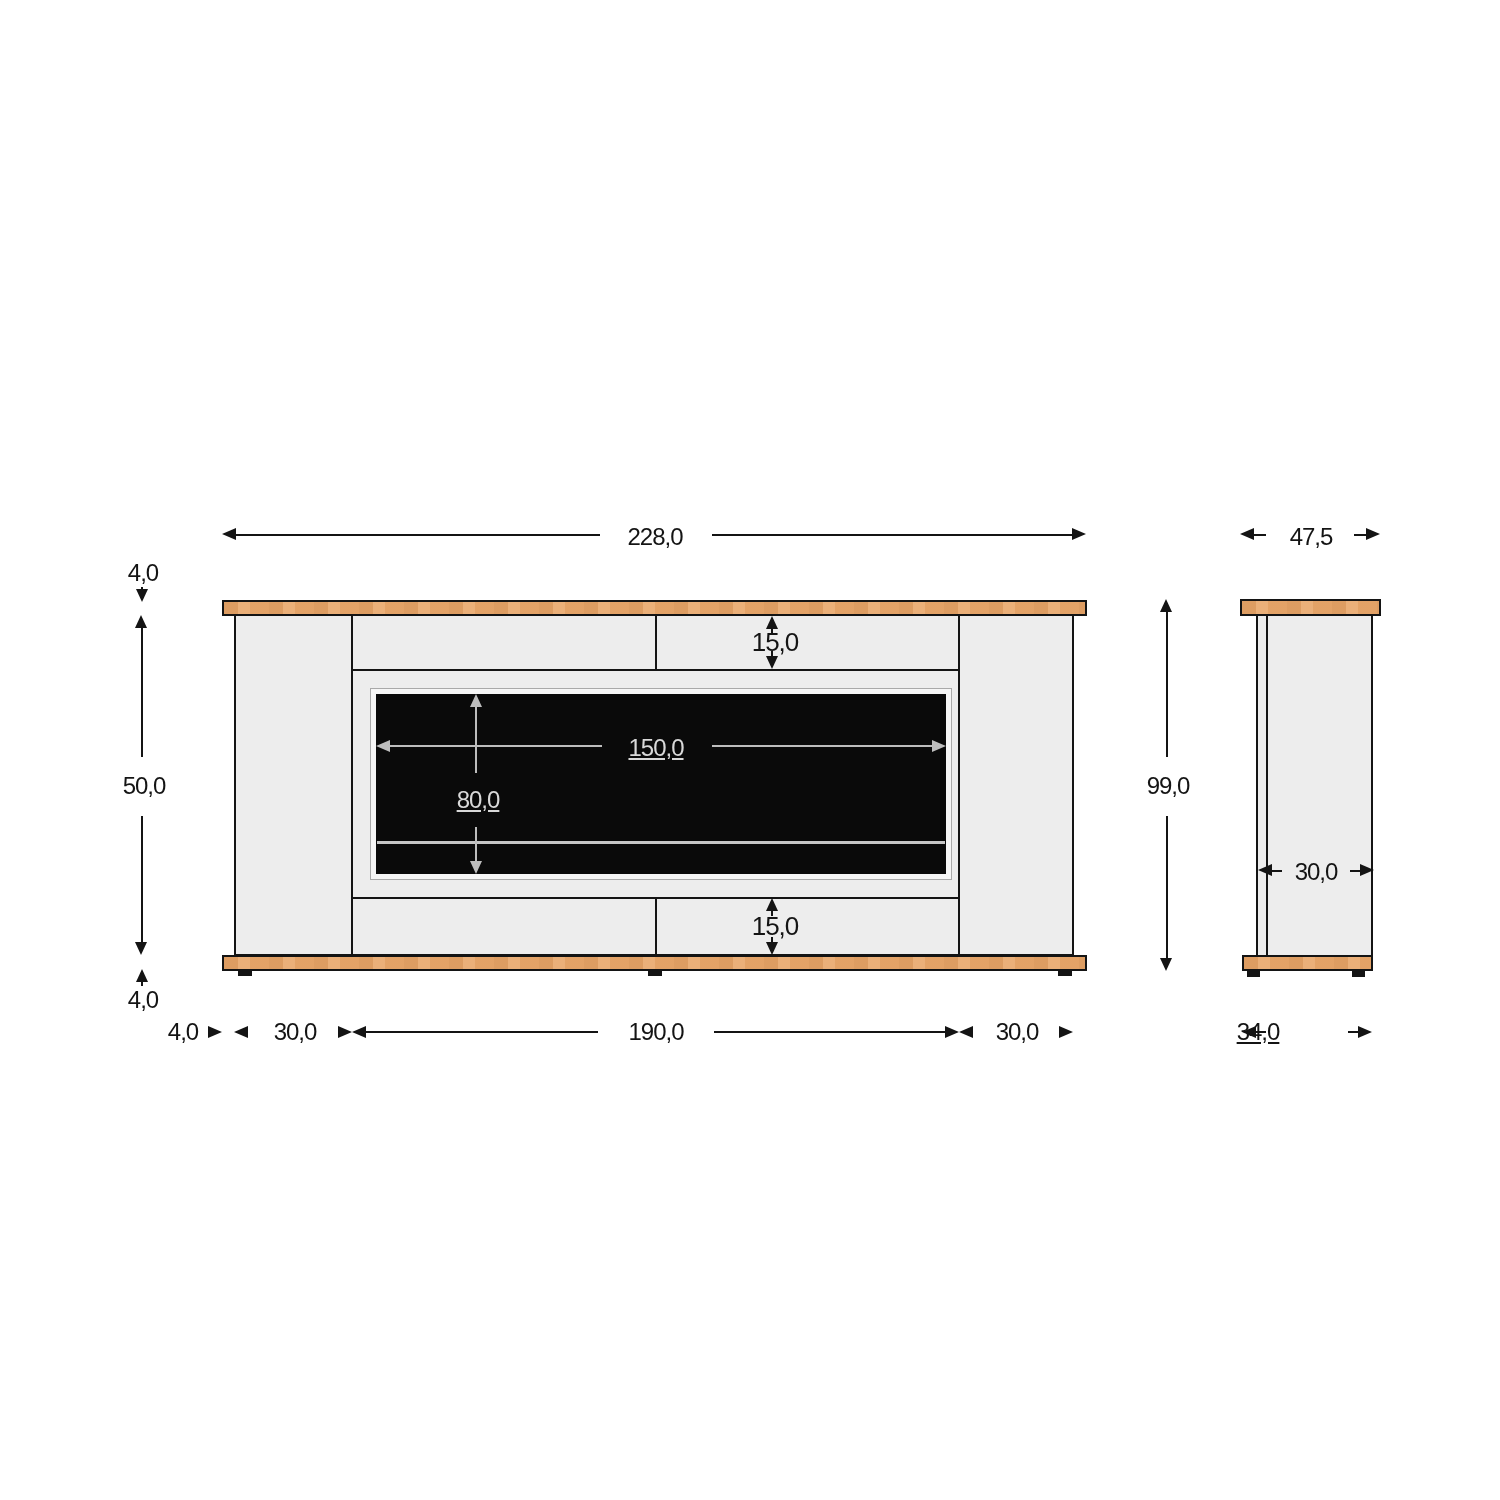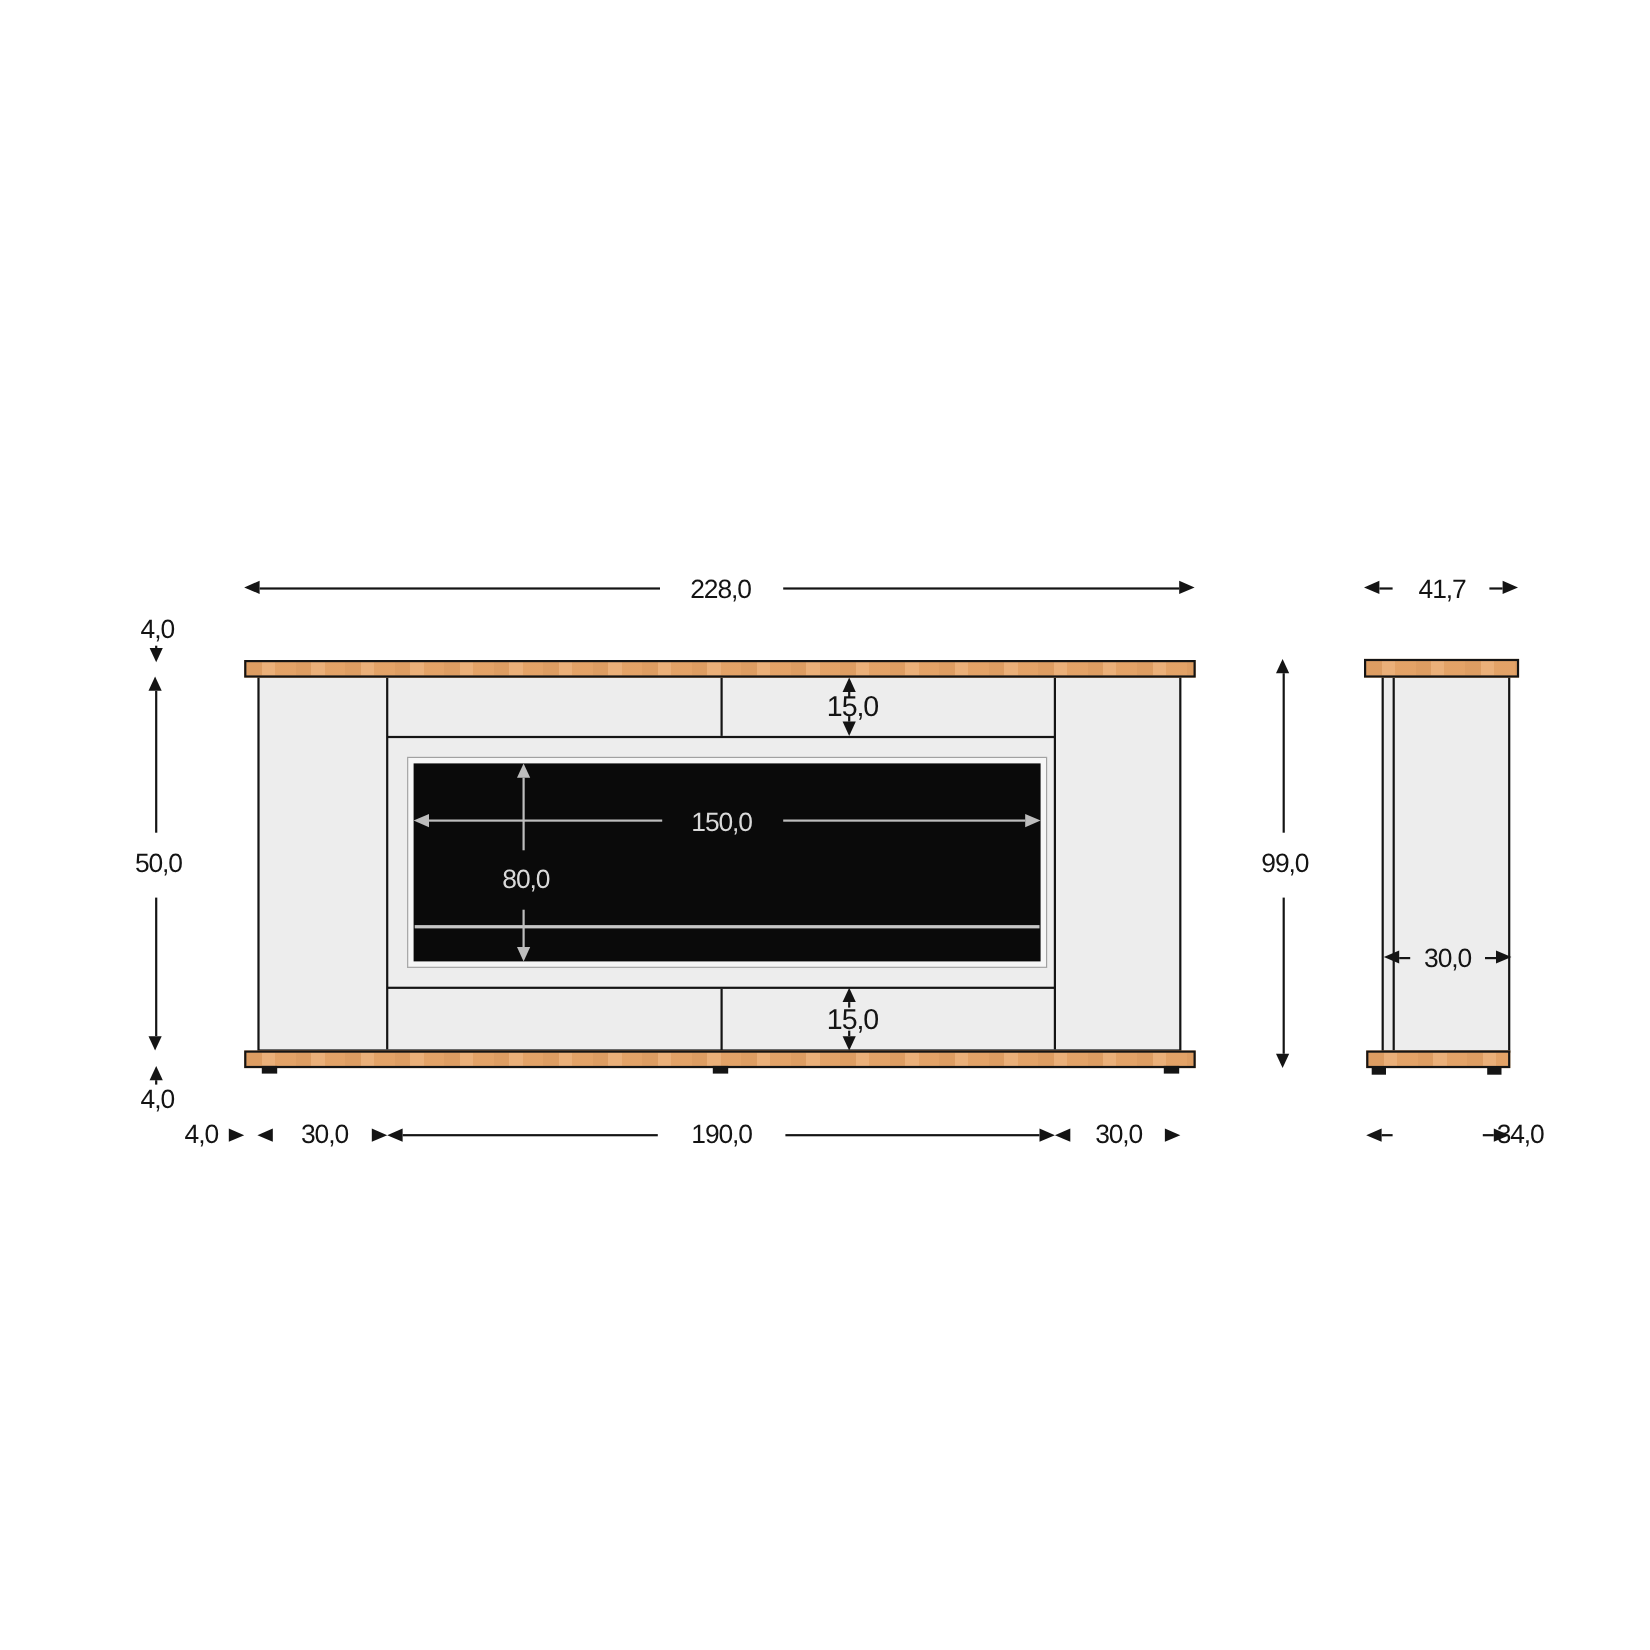--- a/index.html
+++ b/index.html
@@ -5,21 +5,21 @@
   :root{
     --wood:#e9a86c; --panel:#ededed; --firebox:#0a0a0a; --outline:#141414;
     --dim-gray:#bdbdbd; --dim-text-light:#d9d9d9; --background:#ffffff;
   }
   html,body{margin:0;padding:0;background:var(--background);}
   .canvas{position:relative;width:1500px;height:1500px;background:var(--background);
           font-family:"Liberation Sans",sans-serif;overflow:hidden;}
   .t{position:absolute;transform:translate(-50%,-50%);font-size:24px;letter-spacing:-1px;
      color:var(--outline);white-space:nowrap;line-height:1;}
   .t.sm{font-size:26px;}
-  .t.light{color:var(--dim-text-light);}
+  .t.light{color:var(--dim-text-light);text-decoration:underline;}
   .hl{position:absolute;height:2px;background:var(--outline);}
   .vl{position:absolute;width:2px;background:var(--outline);}
   .hl.gray,.vl.gray{background:var(--dim-gray);}
   .hl.gray2{background:#c6c6c6;height:3px;}
   .arr{position:absolute;width:0;height:0;}
   .arr.l{border-top:6px solid transparent;border-bottom:6px solid transparent;border-right:14px solid var(--outline);}
   .arr.r{border-top:6px solid transparent;border-bottom:6px solid transparent;border-left:14px solid var(--outline);}
   .arr.u{border-left:6px solid transparent;border-right:6px solid transparent;border-bottom:13px solid var(--outline);}
   .arr.d{border-left:6px solid transparent;border-right:6px solid transparent;border-top:13px solid var(--outline);}
   .arr.l.gray{border-right-color:var(--dim-gray);}
@@ -115,35 +115,35 @@
 
   <div class="panel" style="left:1256px;top:614px;width:117px;height:343px;"></div>
   <div class="vl" style="left:1266px;top:616px;height:339px;"></div>
   <div class="wood" style="left:1240px;top:599px;width:141px;height:17px;"></div>
   <div class="wood" style="left:1242px;top:955px;width:131px;height:16px;"></div>
   <div class="foot" style="left:1247px;top:970px;width:13px;height:7px;"></div>
   <div class="foot" style="left:1352px;top:970px;width:13px;height:7px;"></div>
 
   <div class="arr l" style="left:1240px;top:528px;"></div>
   <div class="hl" style="left:1254px;top:534px;width:12px;"></div>
-  <span class="t" style="left:1311px;top:537px;">41,7</span>
+  <span class="t" style="left:1311px;top:537px;">47,5</span>
   <div class="hl" style="left:1354px;top:534px;width:12px;"></div>
   <div class="arr r" style="left:1366px;top:528px;"></div>
 
   <div class="arr u" style="left:1160px;top:599px;"></div>
   <div class="vl" style="left:1166px;top:612px;height:145px;"></div>
   <span class="t" style="left:1168px;top:786px;">99,0</span>
   <div class="vl" style="left:1166px;top:816px;height:142px;"></div>
   <div class="arr d" style="left:1160px;top:958px;"></div>
 
   <div class="arr l" style="left:1258px;top:864px;"></div>
   <div class="hl" style="left:1272px;top:870px;width:10px;"></div>
   <span class="t" style="left:1316px;top:872px;">30,0</span>
   <div class="hl" style="left:1350px;top:870px;width:10px;"></div>
   <div class="arr r" style="left:1360px;top:864px;"></div>
 
   <div class="arr l" style="left:1242px;top:1026px;"></div>
   <div class="hl" style="left:1256px;top:1031px;width:10px;"></div>
-  <span class="t" style="left:1382px;top:1032px;">34,0</span>
+  <span class="t" style="left:1258px;top:1032px;text-decoration:underline;">34,0</span>
   <div class="hl" style="left:1348px;top:1031px;width:10px;"></div>
   <div class="arr r" style="left:1358px;top:1026px;"></div>
 
 </div>
 
 </body></html>

